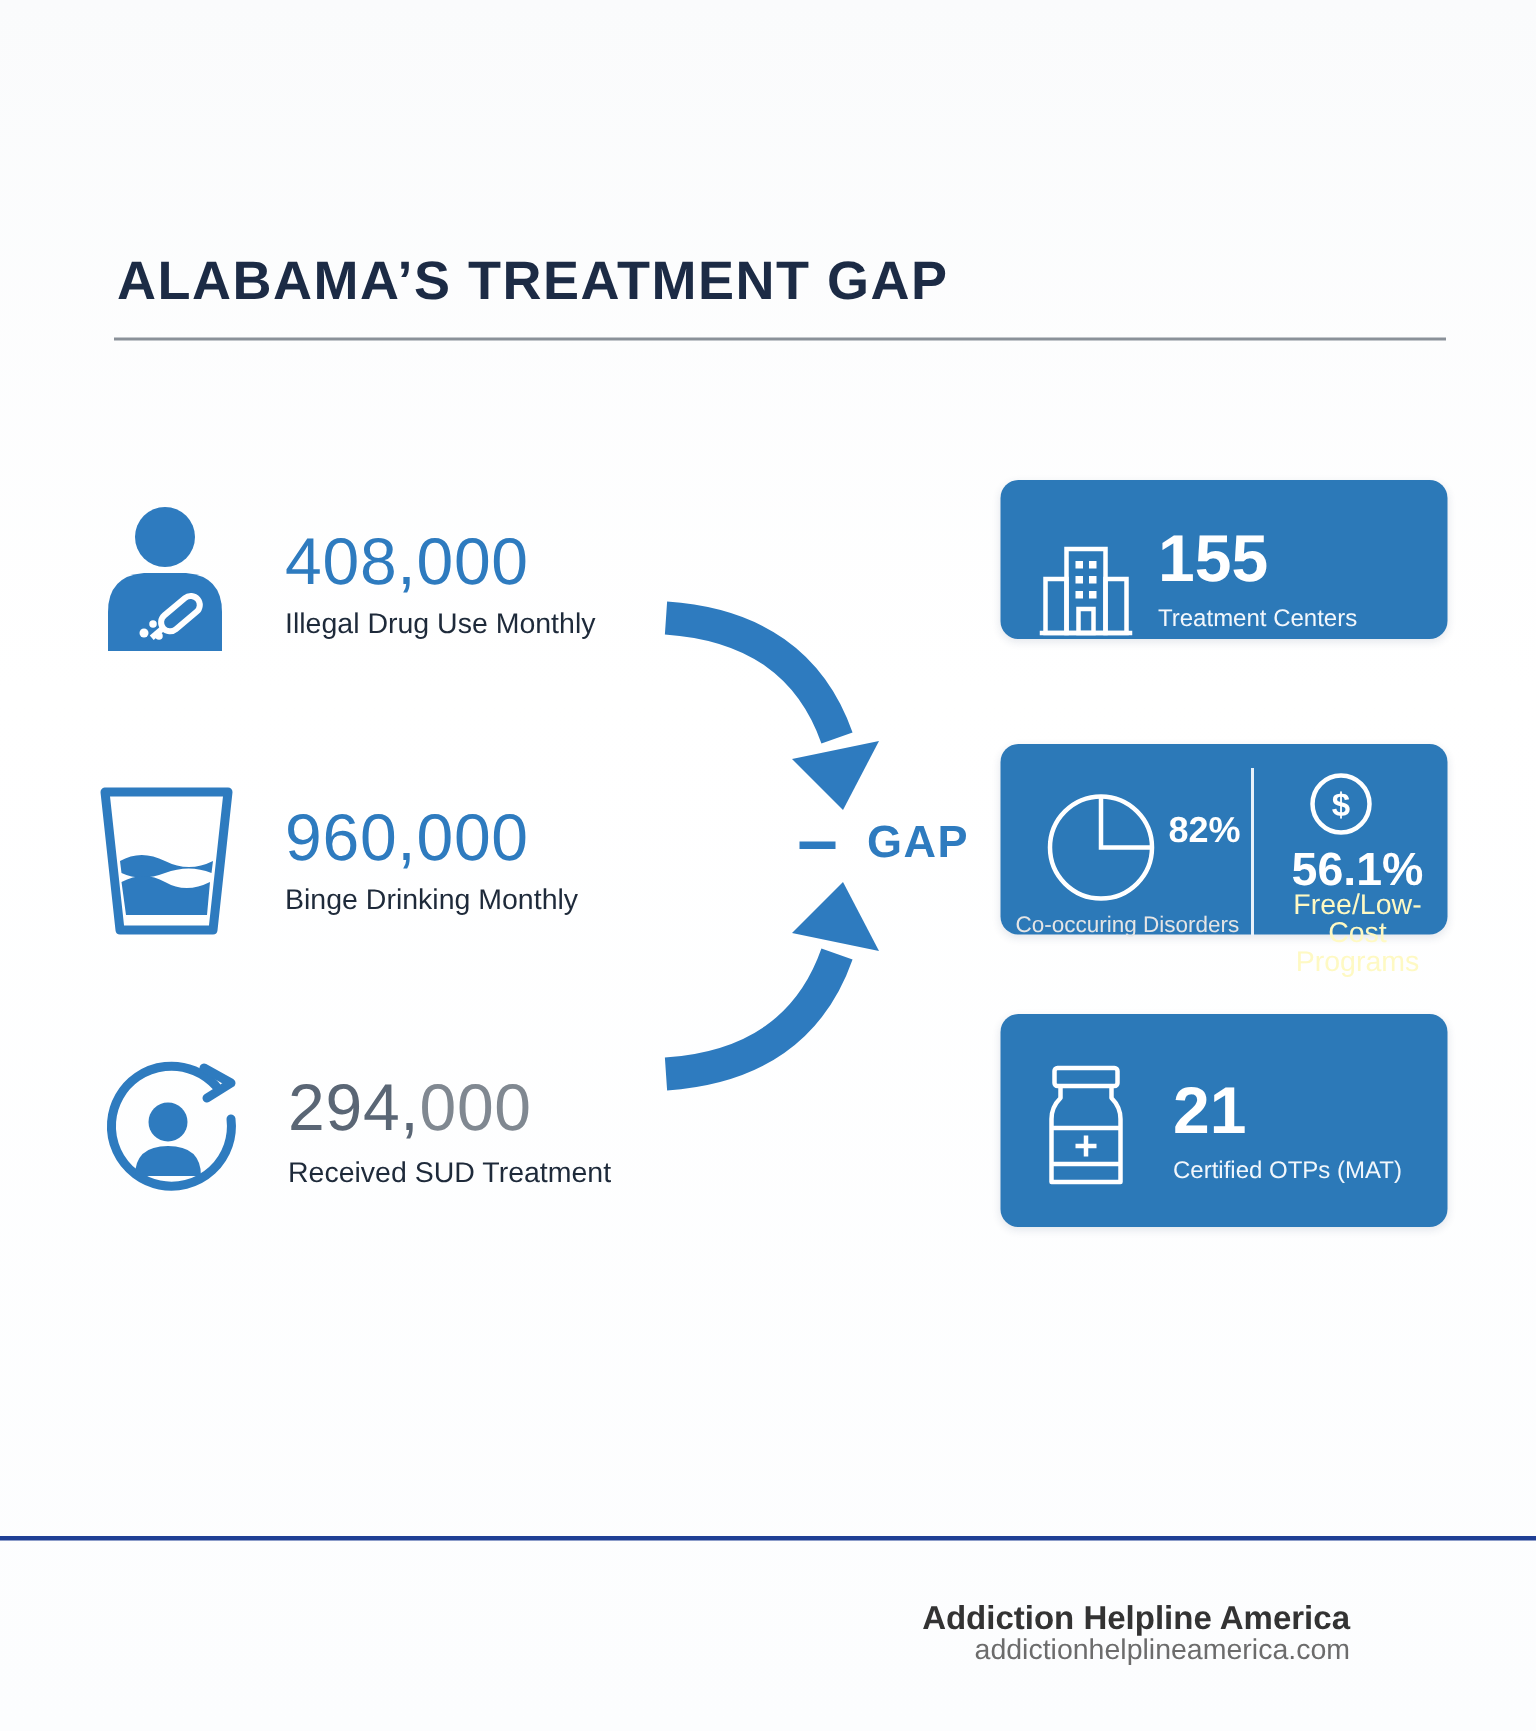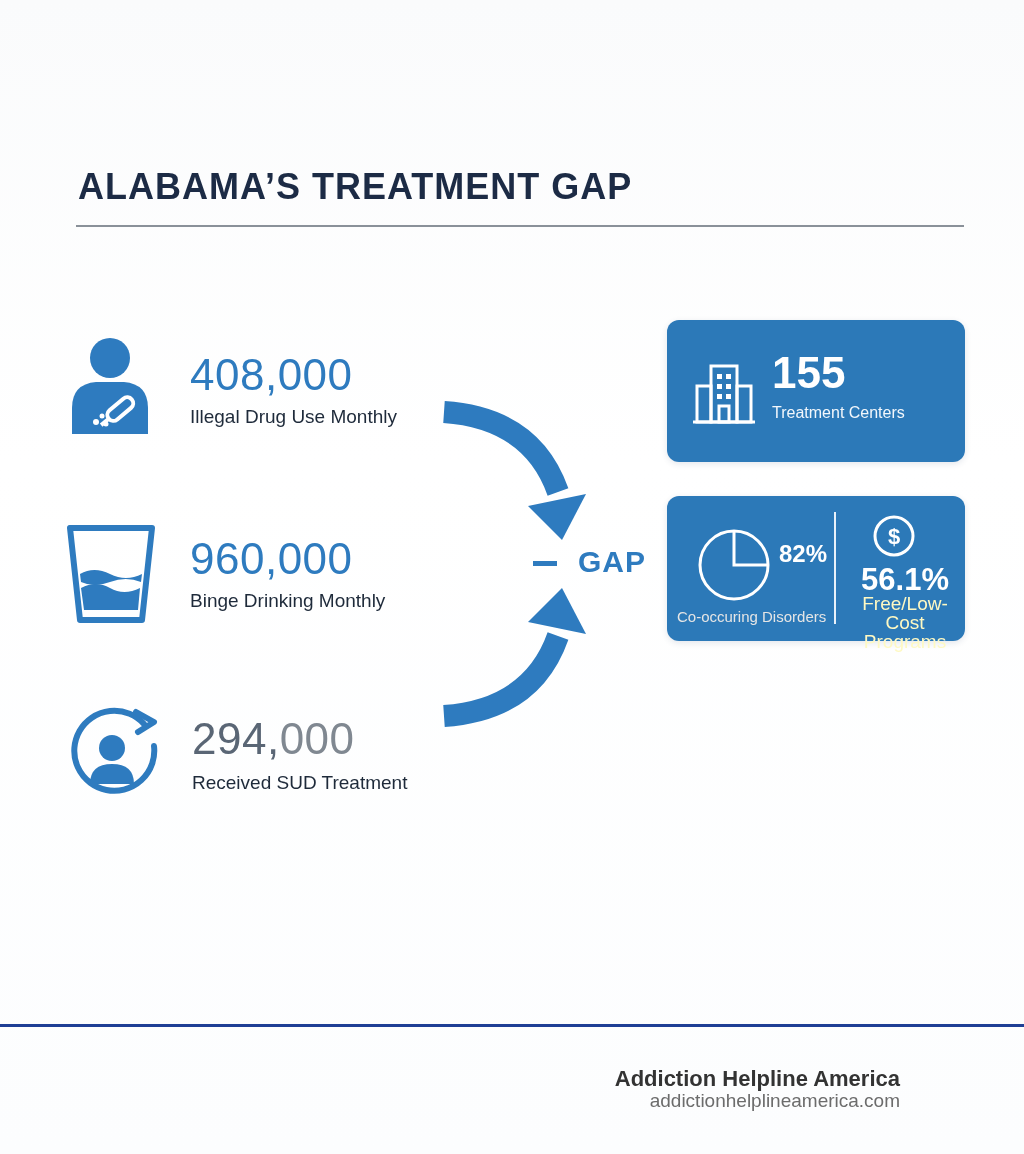--- a/index.html
+++ b/index.html
@@ -46,22 +46,22 @@
     .arrows { position: absolute; left: 440px; top: 400px; }
     .gap-dash { position: absolute; left: 533px; top: 561px; width: 24px; height: 5px; background: #2e7bbf; }
     .gap-label { position: absolute; left: 578px; top: 545px; font-size: 30px; font-weight: 700; color: #2e7bbf; letter-spacing: 1px; }
 
     
     .card {
       position: absolute; left: 667px; width: 298px;
       background: #2c79b8; border-radius: 12px; color: #ffffff;
       box-shadow: 0 2px 6px rgba(30,60,100,0.12);
     }
-    .card-1 { top: 320px; height: 142px; }
-    .card-2 { top: 496px; height: 145px; }
+    .card-1 { top: 320px; height: 106px; }
+    .card-2 { top: 496px; height: 127px; }
     .card-3 { top: 676px; height: 142px; }
     .card .big { position: absolute; font-size: 44px; font-weight: 700; white-space: nowrap; }
     .card .small { position: absolute; font-size: 16px; white-space: nowrap; color: #f2f7fc; }
     .card-1 .big { left: 105px; top: 28px; }
     .card-1 .small { left: 105px; top: 84px; }
     .card-1 .icon { position: absolute; left: 26px; top: 44px; }
 
     .card-2 .pie-icon { position: absolute; left: 30px; top: 32px; }
     .card-2 .pct-a { position: absolute; left: 112px; top: 44px; font-size: 24px; font-weight: 700; }
     .card-2 .lbl-a { position: absolute; left: 10px; top: 112px; font-size: 15px; color: #e5e5e5; white-space: nowrap; }
@@ -176,18 +176,32 @@
         <text x="22" y="30" text-anchor="middle" font-size="22" font-weight="700" fill="#fff" font-family="Liberation Sans, sans-serif">$</text>
       </svg>
     </span>
     <div class="pct-b">56.1%</div>
     <div class="lbl-b">
       <div>Free/Low-Cost</div>
       <div>Programs</div>
     </div>
   </div>
 
+  <div class="card card-3">
+    <span class="icon">
+      <svg width="50" height="82" viewBox="0 0 50 82">
+        <rect x="4" y="2" width="42" height="12" rx="2" fill="none" stroke="#fff" stroke-width="3"></rect>
+        <path d="M8 14 L8 22 Q2 28 2 36 L2 78 L48 78 L48 36 Q48 28 42 22 L42 14" fill="none" stroke="#fff" stroke-width="3" stroke-linejoin="round"></path>
+        <line x1="2" y1="42" x2="48" y2="42" stroke="#fff" stroke-width="3"></line>
+        <line x1="2" y1="66" x2="48" y2="66" stroke="#fff" stroke-width="3"></line>
+        <line x1="25" y1="47" x2="25" y2="61" stroke="#fff" stroke-width="3"></line>
+        <line x1="18" y1="54" x2="32" y2="54" stroke="#fff" stroke-width="3"></line>
+      </svg>
+    </span>
+    <div class="big">21</div>
+    <div class="small">Certified OTPs (MAT)</div>
+  </div>
 
   <div class="footer-rule"></div>
   <div class="brand-name">Addiction Helpline America</div>
   <div class="brand-url">addictionhelplineamerica.com</div>
 
 </div>
 
 </body></html>

